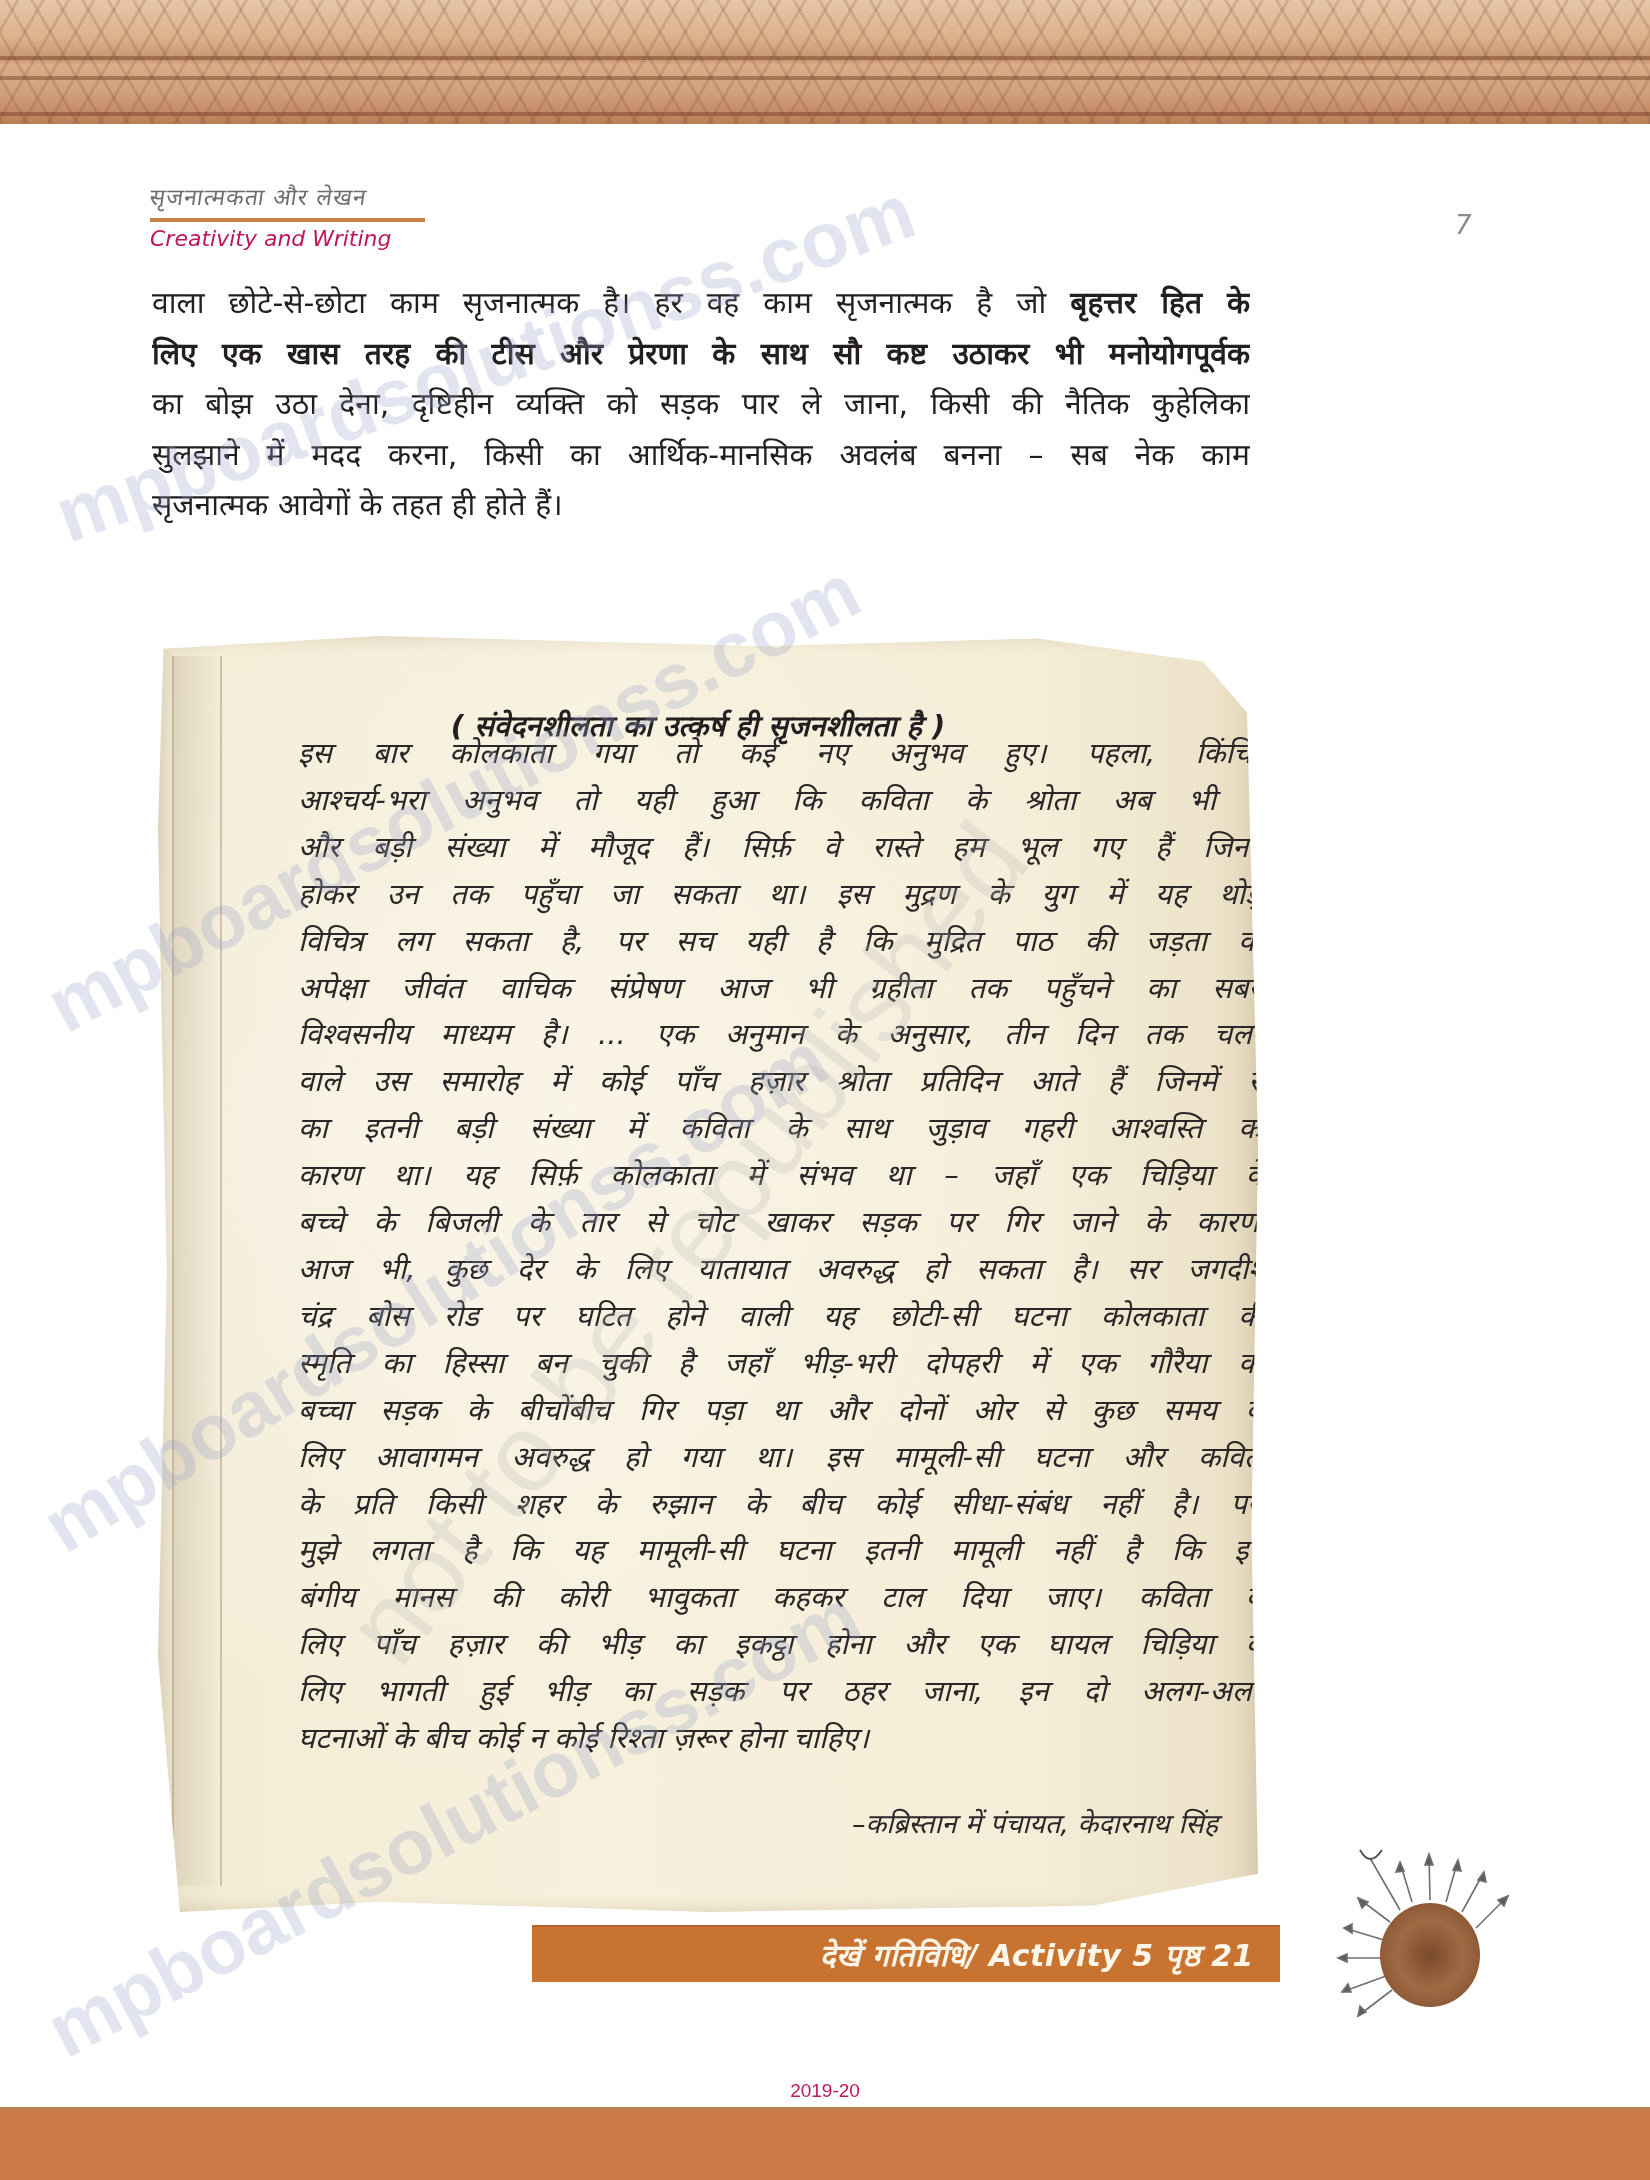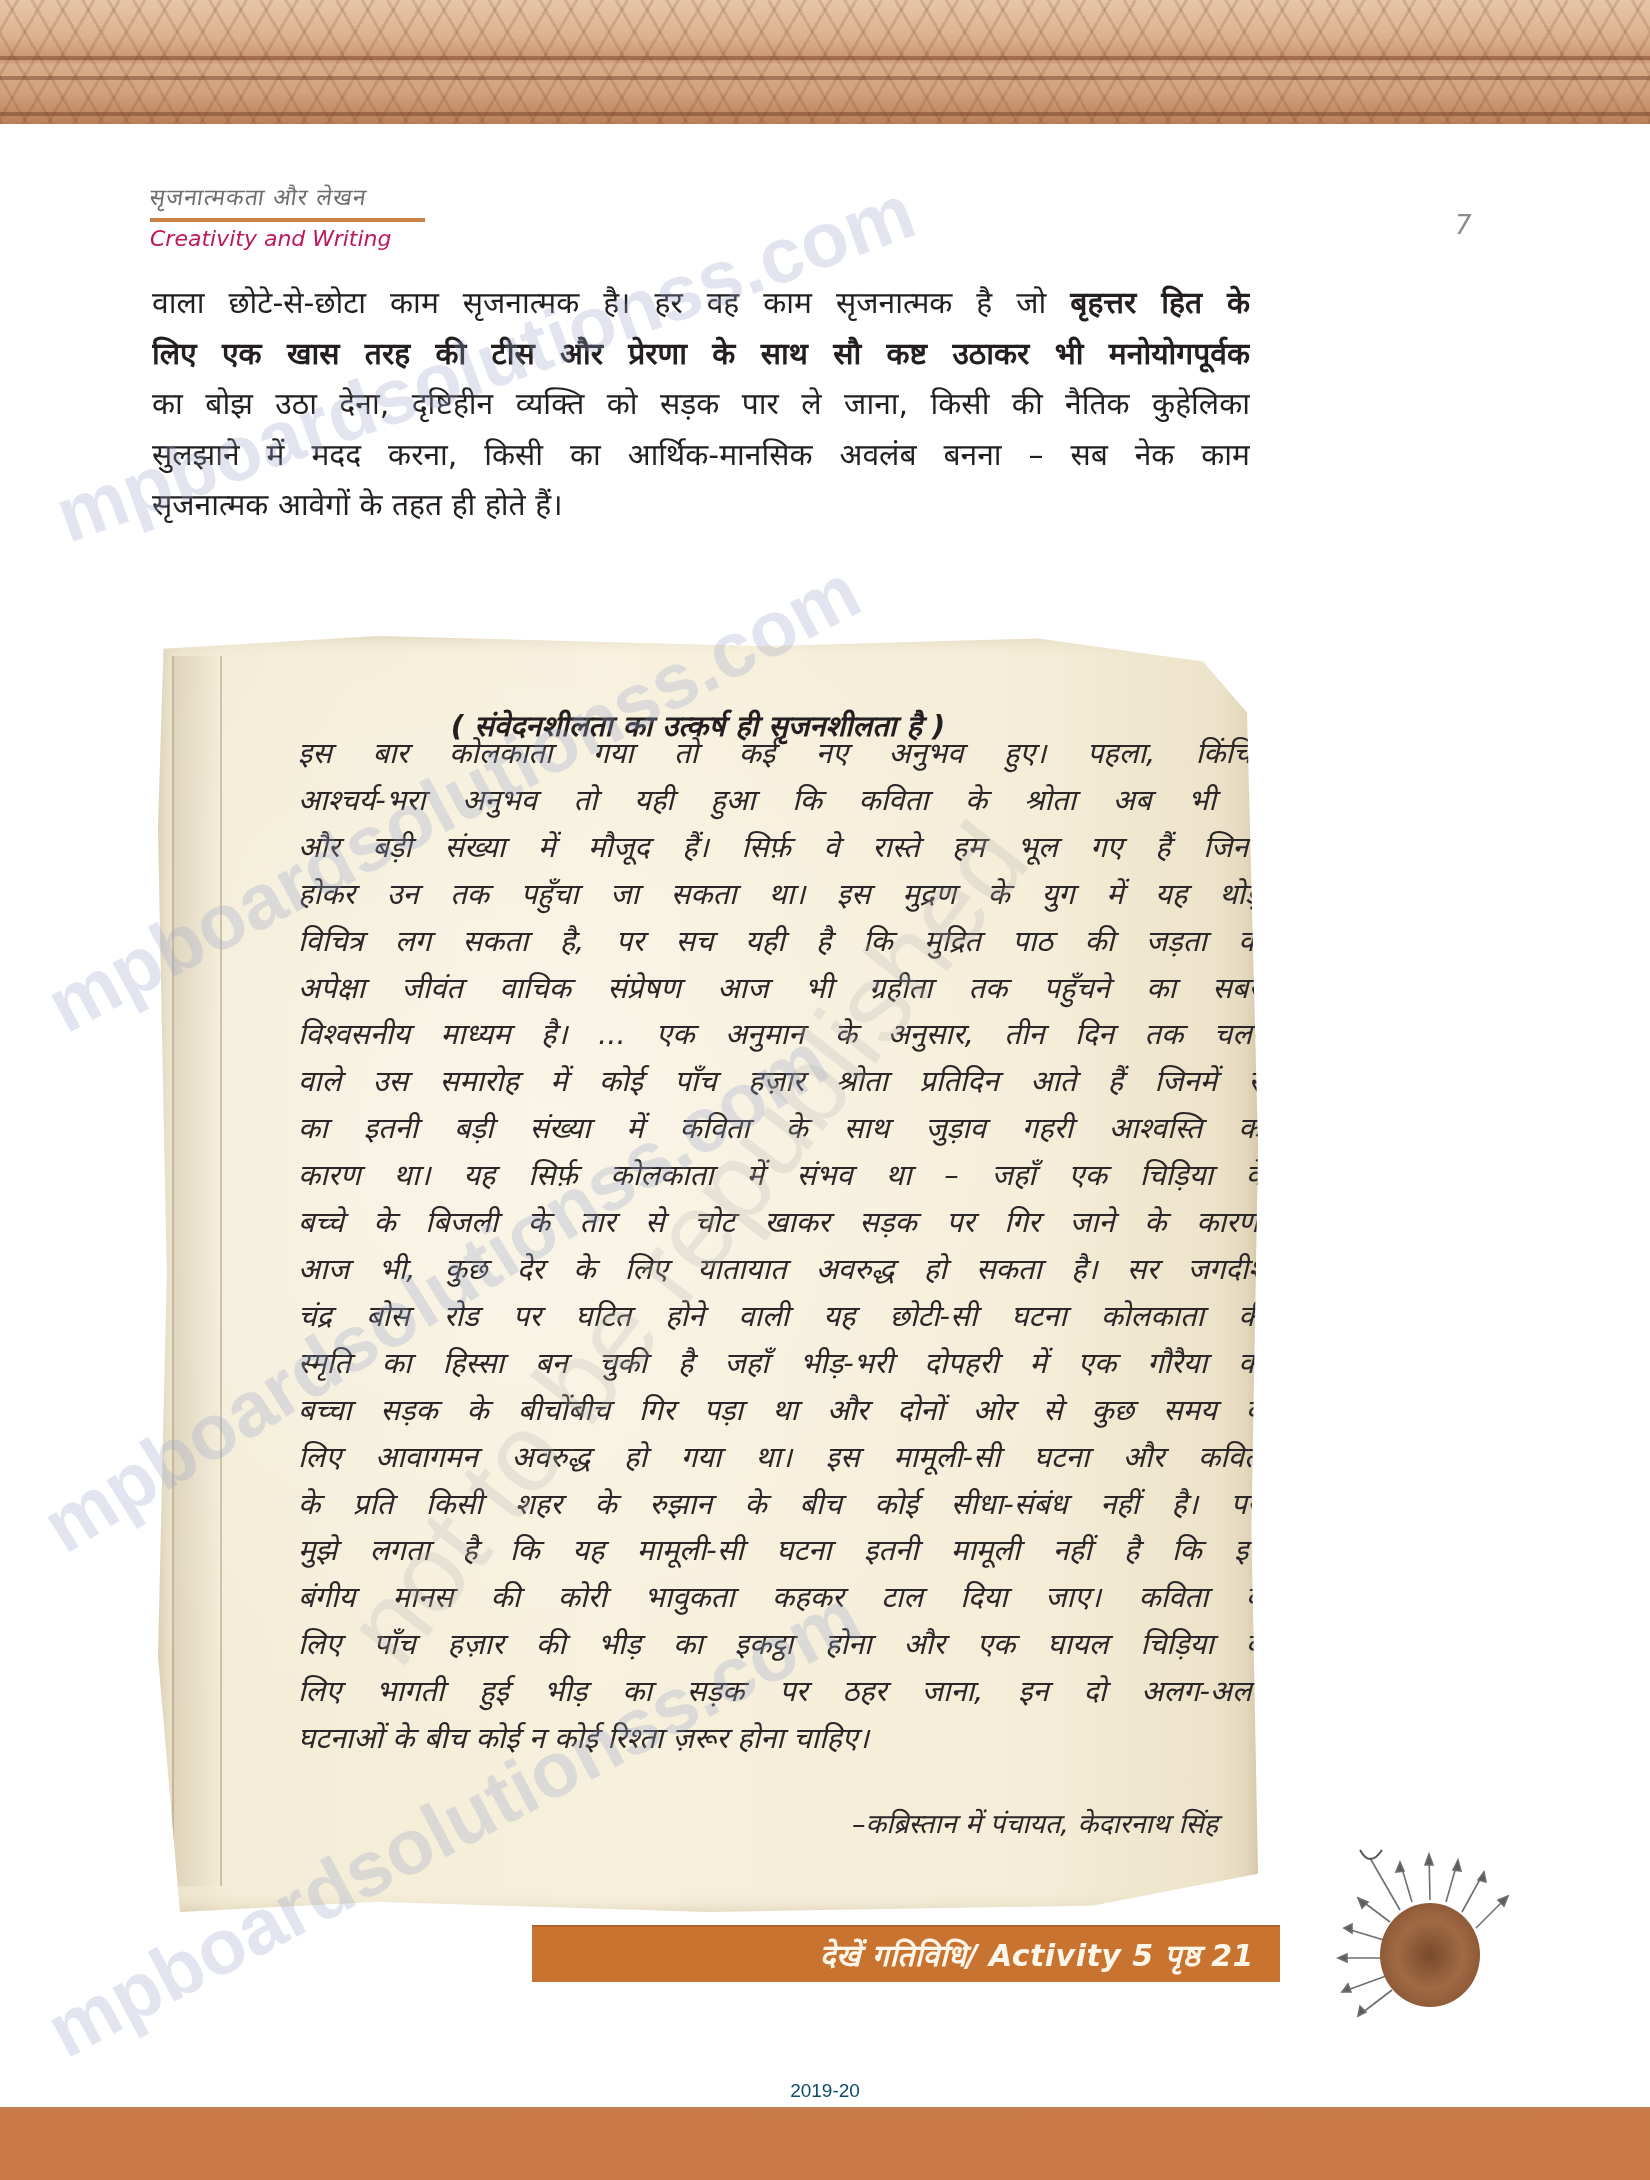--- a/index.html
+++ b/index.html
@@ -85,21 +85,21 @@
       display: flex; align-items: center; justify-content: flex-end; padding-right: 26px; box-sizing: border-box;
     }
     .activity-bar span {
       color: #fff6ea; font-size: 30px; font-weight: bold; font-style: italic; letter-spacing: 0.5px;
     }
 
     .sun-ornament { position: absolute; left: 1330px; top: 1820px; width: 180px; height: 220px; }
 
     .year-label {
       position: absolute; left: 0; width: 1650px; top: 2080px; text-align: center;
-      font-size: 19px; color: #0c4a6e; font-family: "Liberation Sans", sans-serif;
+      font-size: 19px; color: #be185d; font-family: "Liberation Sans", sans-serif;
     }
     .footer-band {
       position: absolute; left: 0; top: 2107px; width: 1650px; height: 73px;
       background: linear-gradient(180deg, #c08055 0%, #ca7a45 8%, #cb7a45 100%);
     }
 
     .watermark {
       position: absolute; font-family: "Liberation Sans", sans-serif; font-weight: bold;
       color: rgba(150,160,200,0.28); font-size: 78px; white-space: nowrap;
       transform-origin: left bottom; pointer-events: none;

